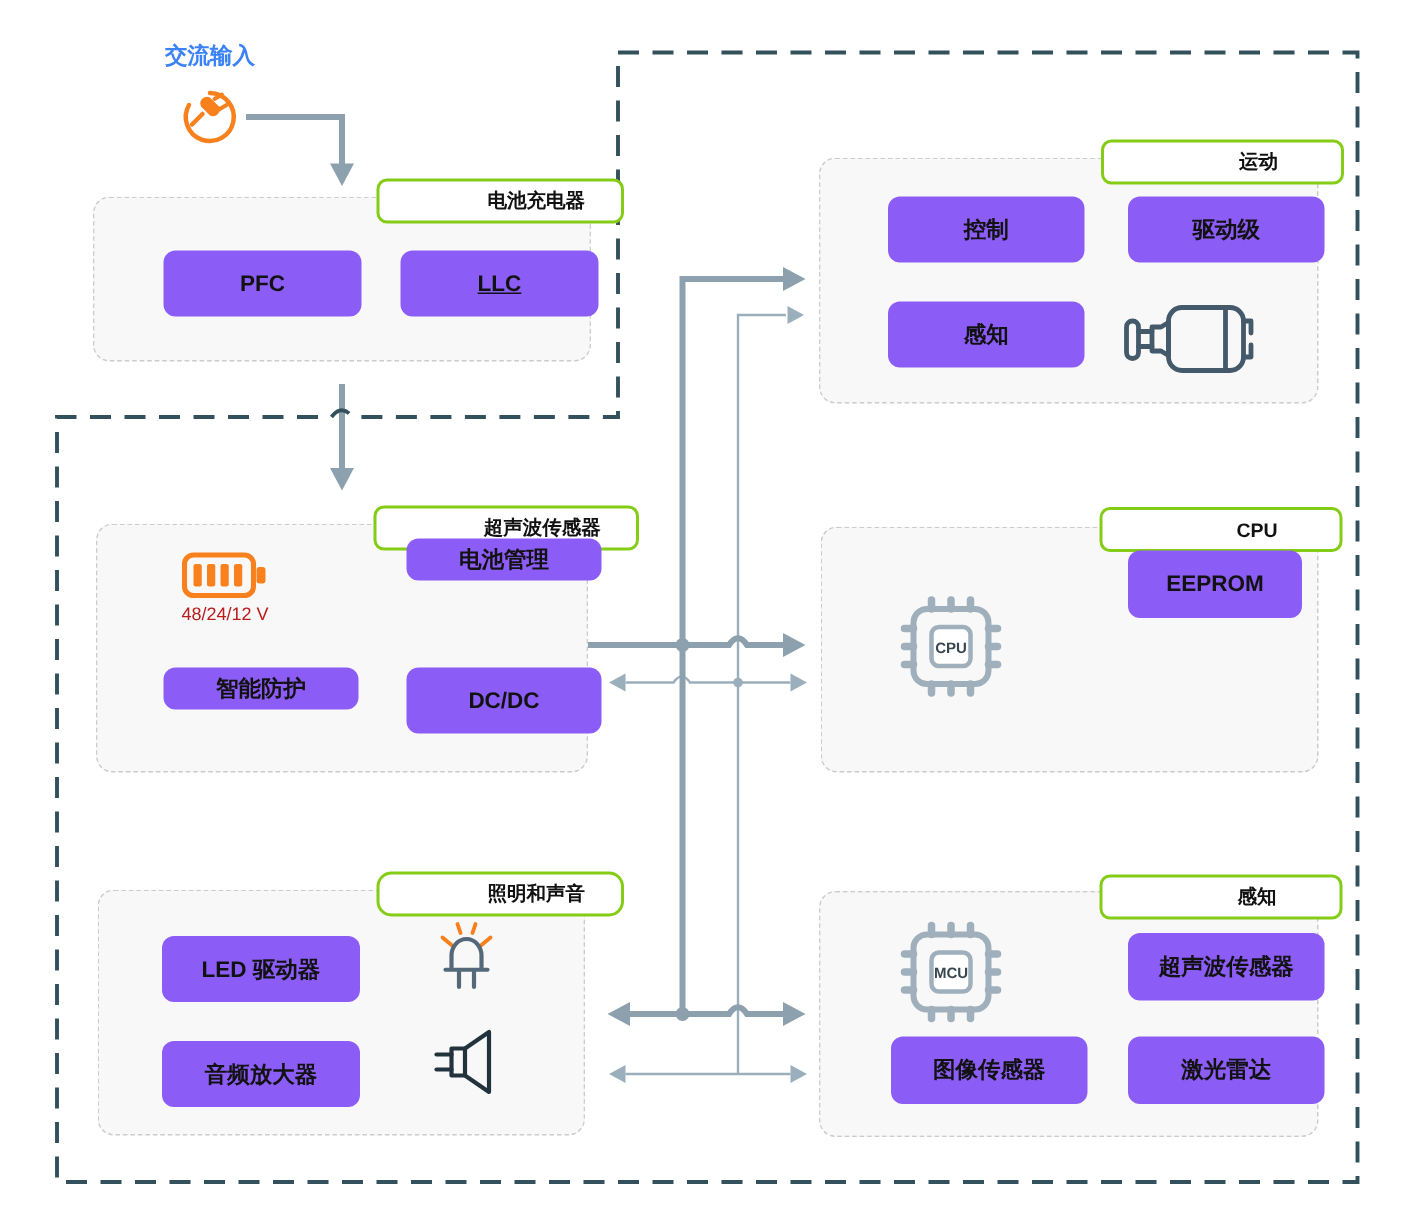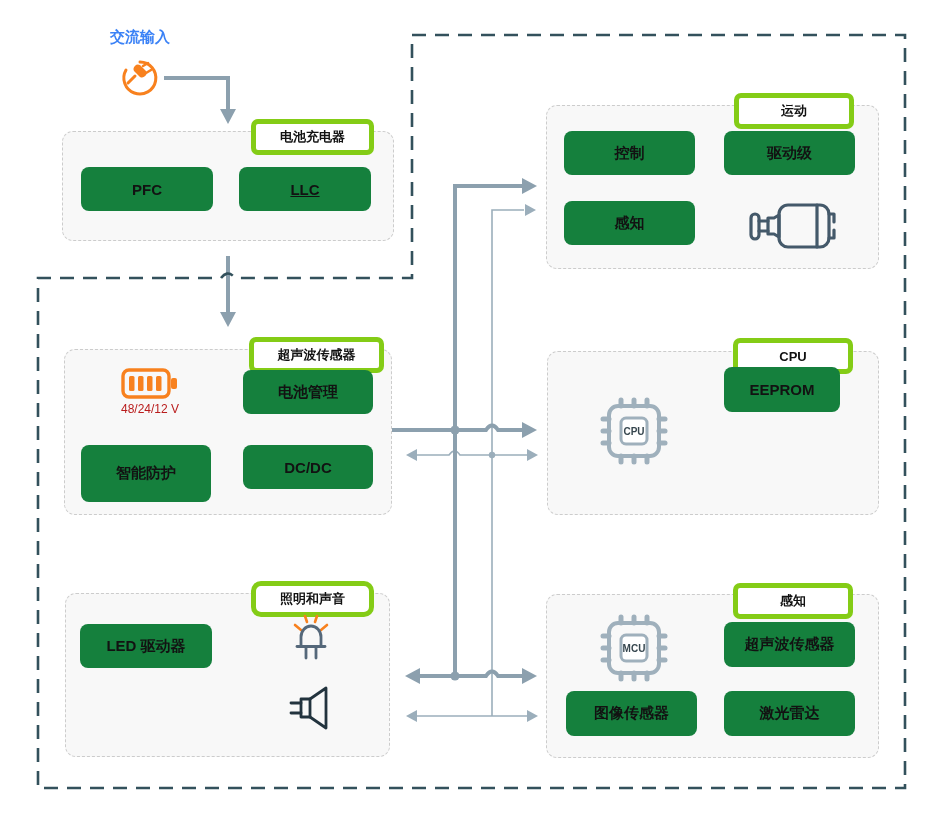--- a/index.html
+++ b/index.html
@@ -1,24 +1,24 @@
 <!DOCTYPE html>
 <html><head>
 <meta charset="utf-8">
 <style>
   html,body{margin:0;padding:0;background:#ffffff;}
   #canvas{position:relative;width:940px;height:816px;background:#ffffff;
           font-family:"Liberation Sans","DejaVu Sans",sans-serif;overflow:hidden;}
   #wires{position:absolute;left:0;top:0;z-index:1;}
   .zone{position:absolute;background:#f8f8f8;border:1.5px dashed #cccccc;border-radius:11px;z-index:2;}
-  .pill{position:absolute;background:#ffffff;border:5px solid #84cc16;border-radius:7px;
+  .pill{position:absolute;background:#ffffff;border:2px solid #84cc16;border-radius:7px;
         display:flex;align-items:center;justify-content:center;
-        font-size:13px;font-weight:bold;color:#111;z-index:3;}
-  .btn{position:absolute;background:#15803d;border-radius:8px;display:flex;align-items:center;
-       justify-content:center;font-size:15px;font-weight:bold;color:#121212;cursor:pointer;z-index:3;}
+        font-size:13px;font-weight:bold;color:#111;z-index:3;padding-left:48px;}
+  .btn{position:absolute;background:#8b5cf6;border-radius:8px;display:flex;align-items:center;
+       justify-content:center;font-size:15px;font-weight:bold;color:#121212;cursor:pointer;z-index:3;margin-left:28px;}
   .heading{position:absolute;font-size:15px;font-weight:bold;color:#3b82f6;z-index:3;}
   .caption{position:absolute;font-size:12px;color:#b91c1c;text-align:center;z-index:3;}
   .icon{position:absolute;z-index:3;}
 </style>
 </head>
 <body>
 
 <div id="canvas">
 
   <svg id="wires" width="940" height="816" viewBox="0 0 940 816">
@@ -76,28 +76,29 @@
     <div class="pill" style="left:184px;top:-13px;width:125px;height:26px;">超声波传感器</div>
     <svg class="icon" style="left:56px;top:17px;" width="58" height="34" viewBox="0 0 58 34">
       <rect x="2" y="3" width="46" height="27" rx="6" fill="none" stroke="#F8811E" stroke-width="3.4"></rect>
       <rect x="50" y="11" width="6" height="11" rx="2" fill="#F8811E"></rect>
       <rect x="8" y="9" width="5.5" height="15" rx="1.5" fill="#F8811E"></rect>
       <rect x="17" y="9" width="5.5" height="15" rx="1.5" fill="#F8811E"></rect>
       <rect x="26" y="9" width="5.5" height="15" rx="1.5" fill="#F8811E"></rect>
       <rect x="35" y="9" width="5.5" height="15" rx="1.5" fill="#F8811E"></rect>
     </svg>
     <div class="caption" style="left:35px;top:52px;width:100px;">48/24/12 V</div>
-    <div class="btn" style="left:178px;top:20px;width:130px;height:44px;">电池管理</div>
-    <div class="btn" style="left:16px;top:95px;width:130px;height:57px;">智能防护</div>
+    <div class="btn" style="left:178px;top:9px;width:130px;height:28px;">电池管理</div>
+    <div class="btn" style="left:16px;top:95px;width:130px;height:28px;">智能防护</div>
     <div class="btn" style="left:178px;top:95px;width:130px;height:44px;">DC/DC</div>
   </div>
 
   <div class="zone" style="left:65px;top:593px;width:323px;height:162px;">
     <div class="pill" style="left:185px;top:-13px;width:113px;height:26px;border-radius:10px;">照明和声音</div>
     <div class="btn" style="left:14px;top:30px;width:132px;height:44px;">LED 驱动器</div>
+    <div class="btn" style="left:14px;top:100px;width:132px;height:44px;">音频放大器</div>
     <svg class="icon" style="left:222px;top:16px;" width="46" height="58" viewBox="0 0 46 58">
       <g stroke="#F8811E" stroke-width="2.6" stroke-linecap="round">
         <path d="M7,15 L13,20"></path>
           <path d="M39,15 L33,20"></path>
         <path d="M17,6 L19,12"></path>
           <path d="M29,6 L27,12"></path>
       </g>
       <g stroke="#55687A" stroke-width="2.8" fill="none" stroke-linecap="round">
         <path d="M13,36 v-9 a10,11 0 0 1 20,0 v9"></path>
         <path d="M9,36.5 H37"></path>

